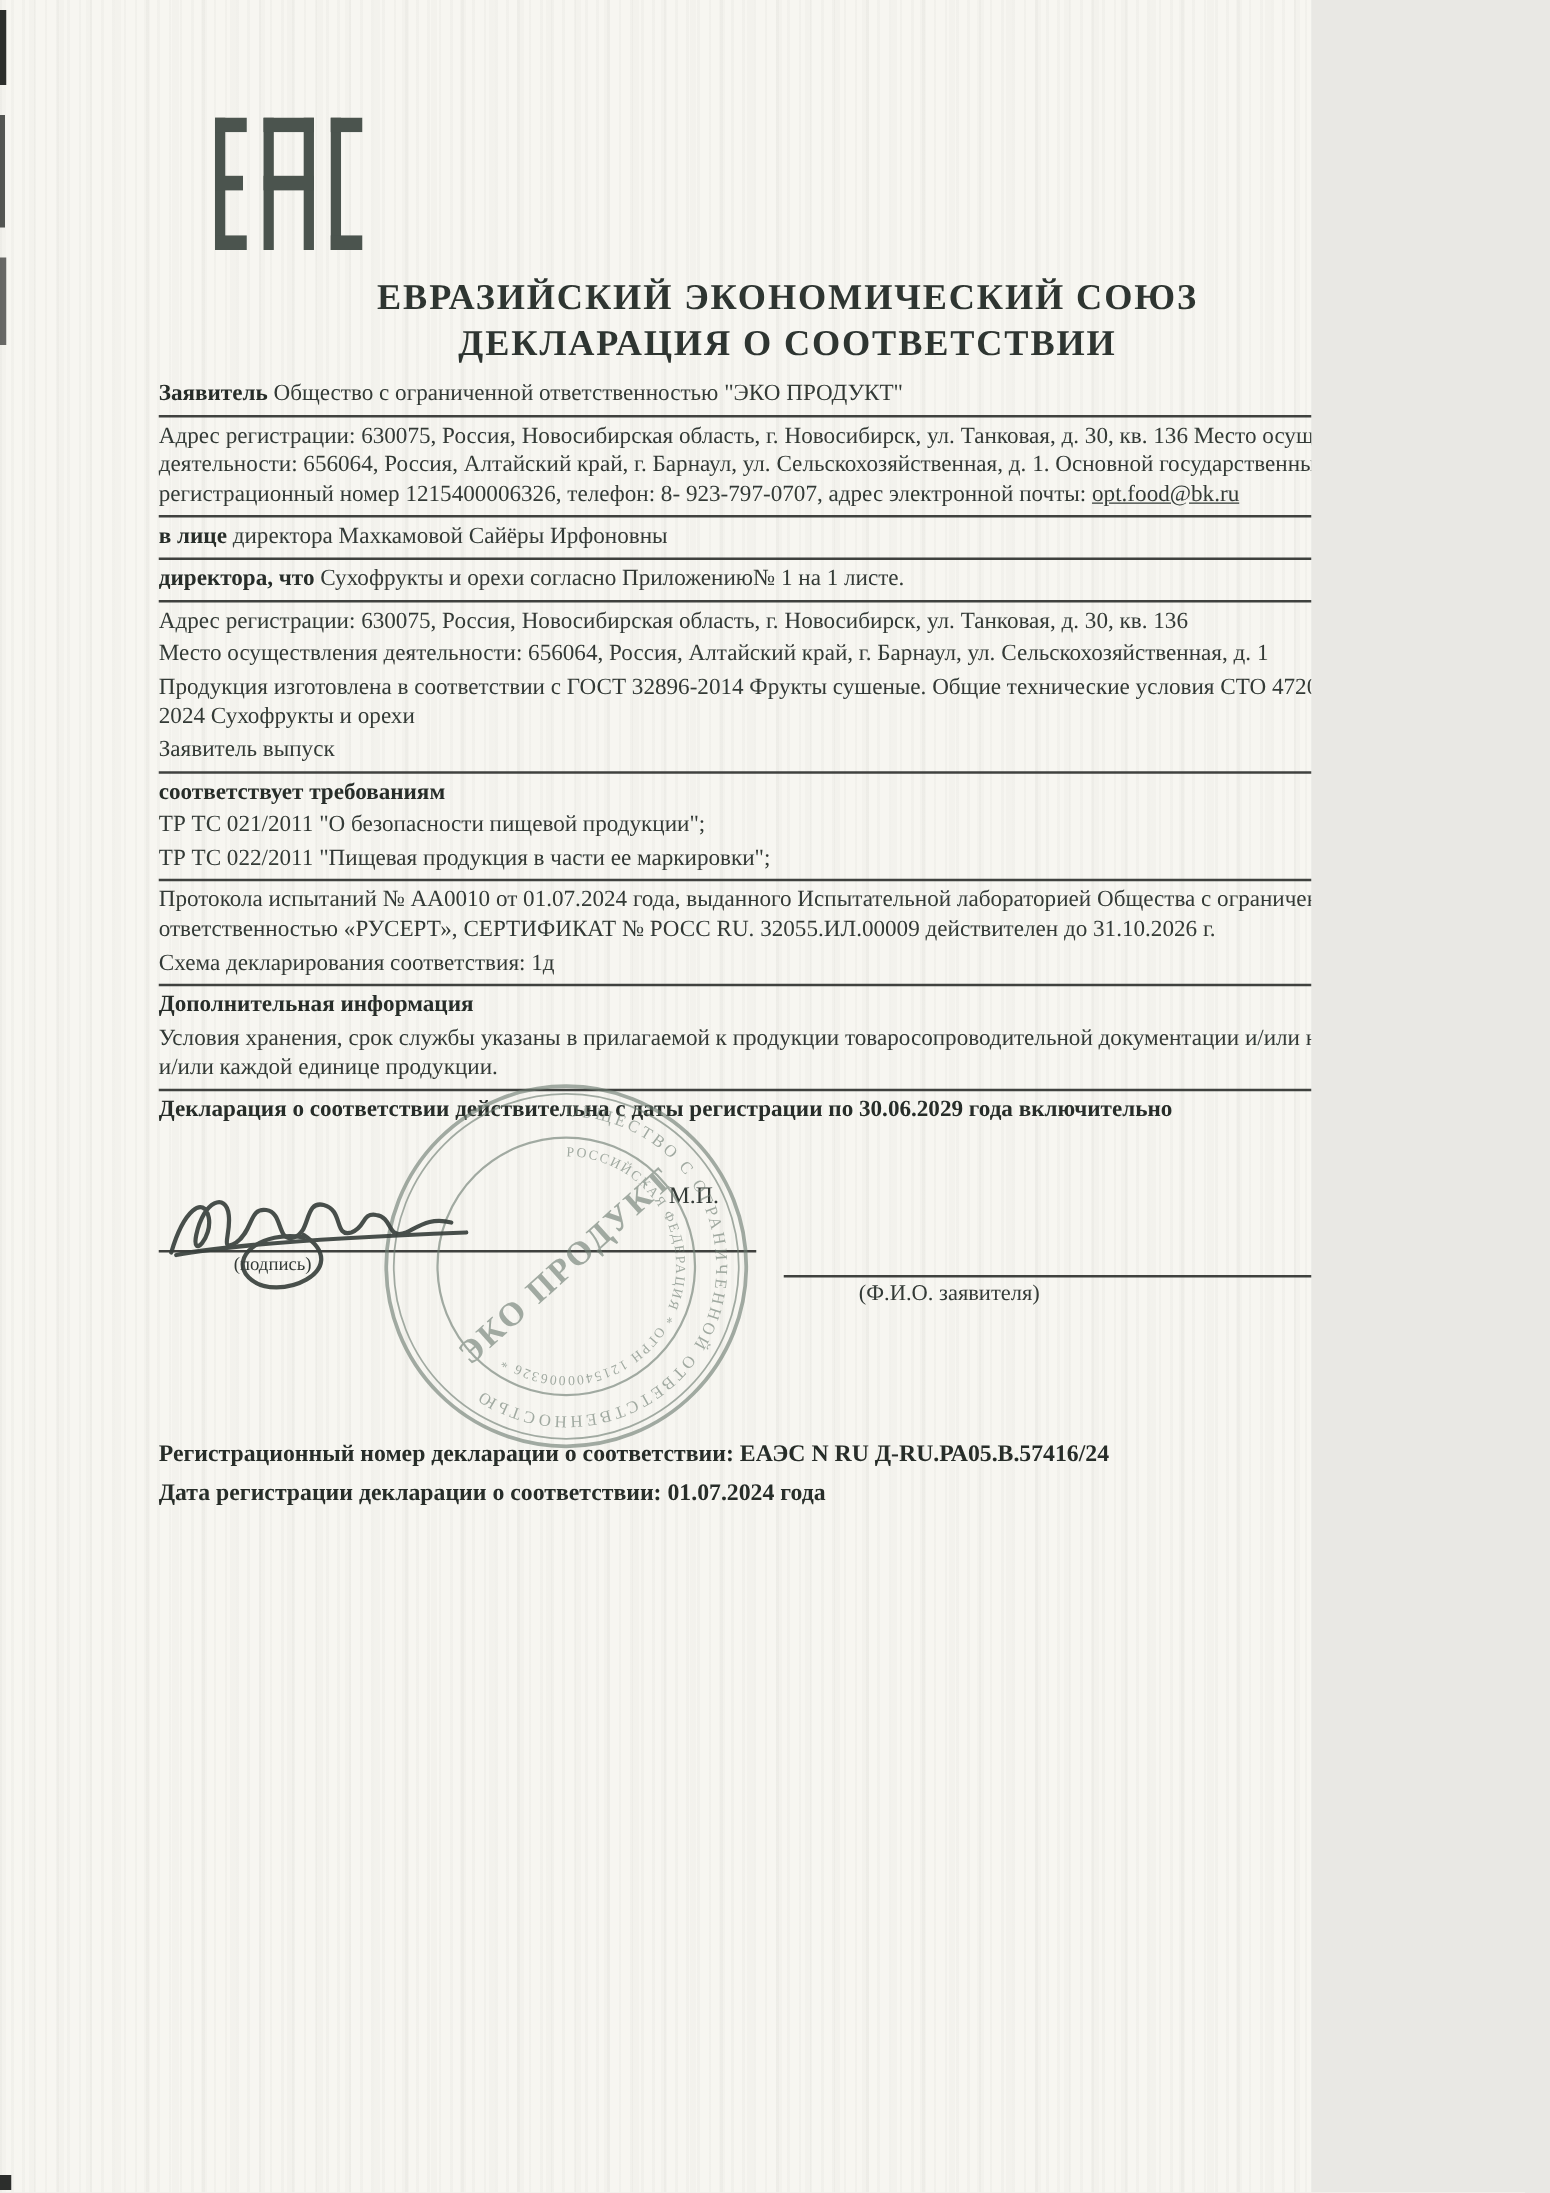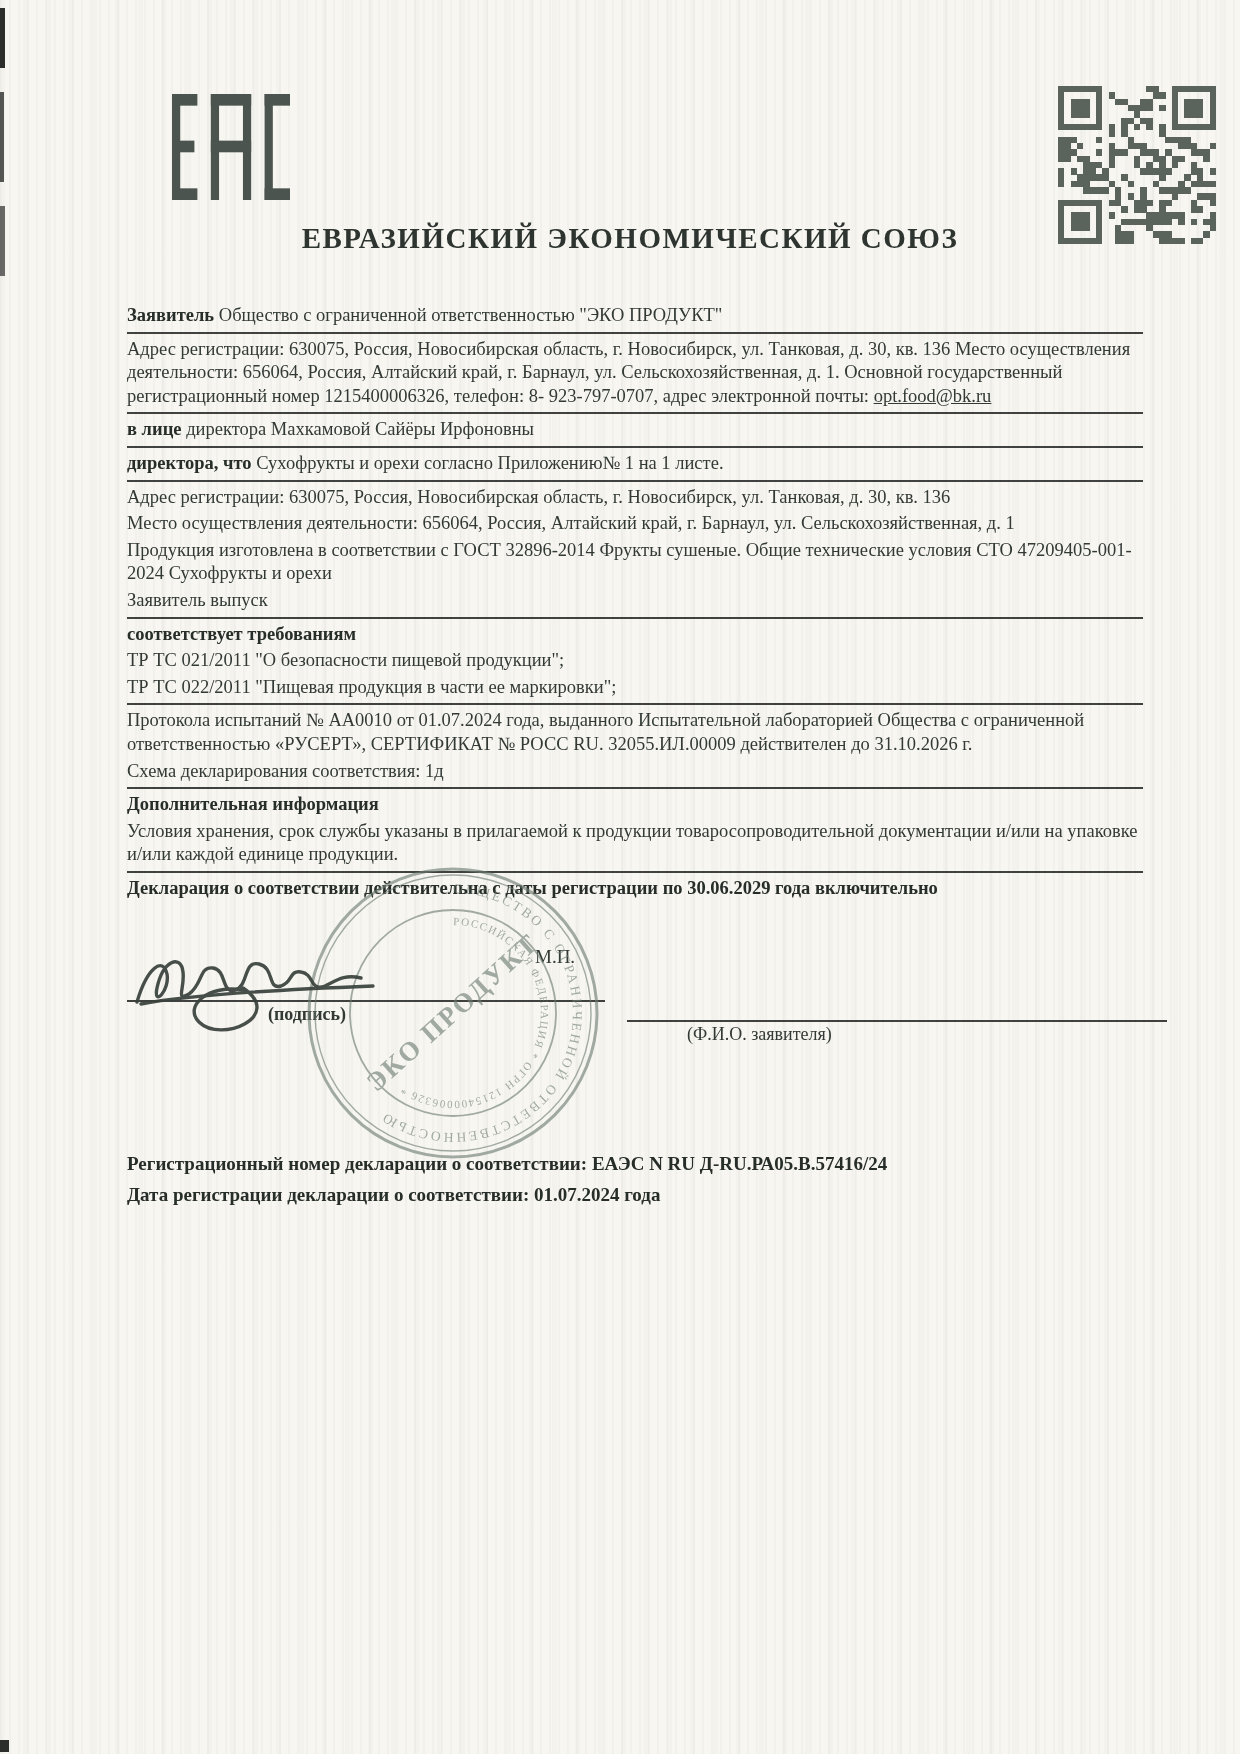--- a/index.html
+++ b/index.html
@@ -2,21 +2,21 @@
 <html lang="ru"><head>
 <meta charset="utf-8">
 <style>
   html,body{margin:0;padding:0;}
   body{
     width:1240px;height:1754px;
     font-family:"Liberation Serif","DejaVu Serif",serif;
     background:#e9e8e4;
   }
   .page{
-    position:relative;width:1240px;height:1754px;overflow:hidden;
+    position:relative;width:1049px;height:1754px;overflow:hidden;
     background:
       repeating-linear-gradient(90deg, rgba(90,95,88,0.035) 0px, rgba(90,95,88,0.035) 2px, rgba(0,0,0,0) 2px, rgba(0,0,0,0) 9px),
       repeating-linear-gradient(90deg, rgba(120,120,110,0.03) 0px, rgba(120,120,110,0.03) 5px, rgba(0,0,0,0) 5px, rgba(0,0,0,0) 23px),
       #f7f6f1;
     color:#333a36;
   }
   
   .edge-mark{position:absolute;background:#2c2e2c;}
   
   .eac-logo{position:absolute;left:172px;top:94px;}
@@ -30,21 +30,21 @@
   .content{position:absolute;left:127px;top:303px;width:1016px;font-size:18.5px;line-height:23.6px;}
   .row{padding:1px 0 2px 0;}
   .rule{border-bottom:2px solid rgba(32,34,32,0.85);padding-bottom:4px;margin-bottom:3px;}
   .row b{color:#272d29;}
   .u{text-decoration:underline;}
   .bold-line{font-weight:bold;color:#272d29;}
   
   .sig-zone{position:absolute;left:127px;top:938px;width:1016px;height:130px;}
   .sig-line-left{position:absolute;left:0px;top:62px;width:478px;border-top:2px solid rgba(32,34,32,0.85);}
   .sig-line-right{position:absolute;left:500px;top:82px;width:540px;border-top:2px solid rgba(32,34,32,0.85);}
-  .sig-caption{position:absolute;left:60px;top:66px;width:240px;text-align:center;font-size:18px;font-weight:bold;}
+  .sig-caption{position:absolute;left:60px;top:66px;width:240px;text-align:left;font-size:15px;}
   .mp-caption{position:absolute;left:408px;top:8px;font-size:19px;}
   .fio-name{position:absolute;left:560px;top:26px;width:440px;text-align:center;font-size:19px;}
   .fio-caption{position:absolute;left:560px;top:86px;width:440px;text-align:left;font-size:18px;}
   .sig-svg{position:absolute;left:-6px;top:-22px;z-index:3;}
   
   .stamp{position:absolute;left:298px;top:858px;width:310px;height:310px;opacity:0.62;z-index:2;pointer-events:none;}
   .stamp text{fill:#6e7d72;}
   .stamp .center-t{font-size:27px;font-weight:bold;letter-spacing:2px;}
   .stamp .ring-t{font-size:13.5px;letter-spacing:2.5px;}
   .stamp .inner-t{font-size:11px;letter-spacing:1.5px;}
@@ -366,20 +366,21 @@
         <rect x="17" y="24" width="1.02" height="1.02" fill="#5a645c"></rect>
         <rect x="18" y="24" width="1.02" height="1.02" fill="#5a645c"></rect>
         <rect x="19" y="24" width="1.02" height="1.02" fill="#5a645c"></rect>
         <rect x="21" y="24" width="1.02" height="1.02" fill="#5a645c"></rect>
         <rect x="22" y="24" width="1.02" height="1.02" fill="#5a645c"></rect>
       </svg>
   </div>
 
   <div class="title">
     <div>ЕВРАЗИЙСКИЙ ЭКОНОМИЧЕСКИЙ СОЮЗ</div>
+    <div>ДЕКЛАРАЦИЯ О СООТВЕТСТВИИ</div>
   </div>
 
   <div class="content">
     <div class="row rule"><b>Заявитель</b><span> Общество с ограниченной ответственностью "ЭКО ПРОДУКТ"</span></div>
     <div class="row rule"><span>Адрес регистрации: 630075, Россия, Новосибирская область, г. Новосибирск, ул. Танковая, д. 30, кв. 136 Место осуществления деятельности: 656064, Россия, Алтайский край, г. Барнаул, ул. Сельскохозяйственная, д. 1. Основной государственный регистрационный номер 1215400006326, телефон: 8- 923-797-0707, адрес электронной почты: </span><span class="u">opt.food@bk.ru</span></div>
     <div class="row rule"><b>в лице</b><span> директора Махкамовой Сайёры Ирфоновны</span></div>
     <div class="row rule"><b>директора, что</b><span> Сухофрукты и орехи согласно Приложению№ 1 на 1 листе.</span></div>
     <div class="row">Адрес регистрации: 630075, Россия, Новосибирская область, г. Новосибирск, ул. Танковая, д. 30, кв. 136</div>
     <div class="row">Место осуществления деятельности: 656064, Россия, Алтайский край, г. Барнаул, ул. Сельскохозяйственная, д. 1</div>
     <div class="row">Продукция изготовлена в соответствии с ГОСТ 32896-2014 Фрукты сушеные. Общие технические условия СТО 47209405-001-2024 Сухофрукты и орехи</div>

